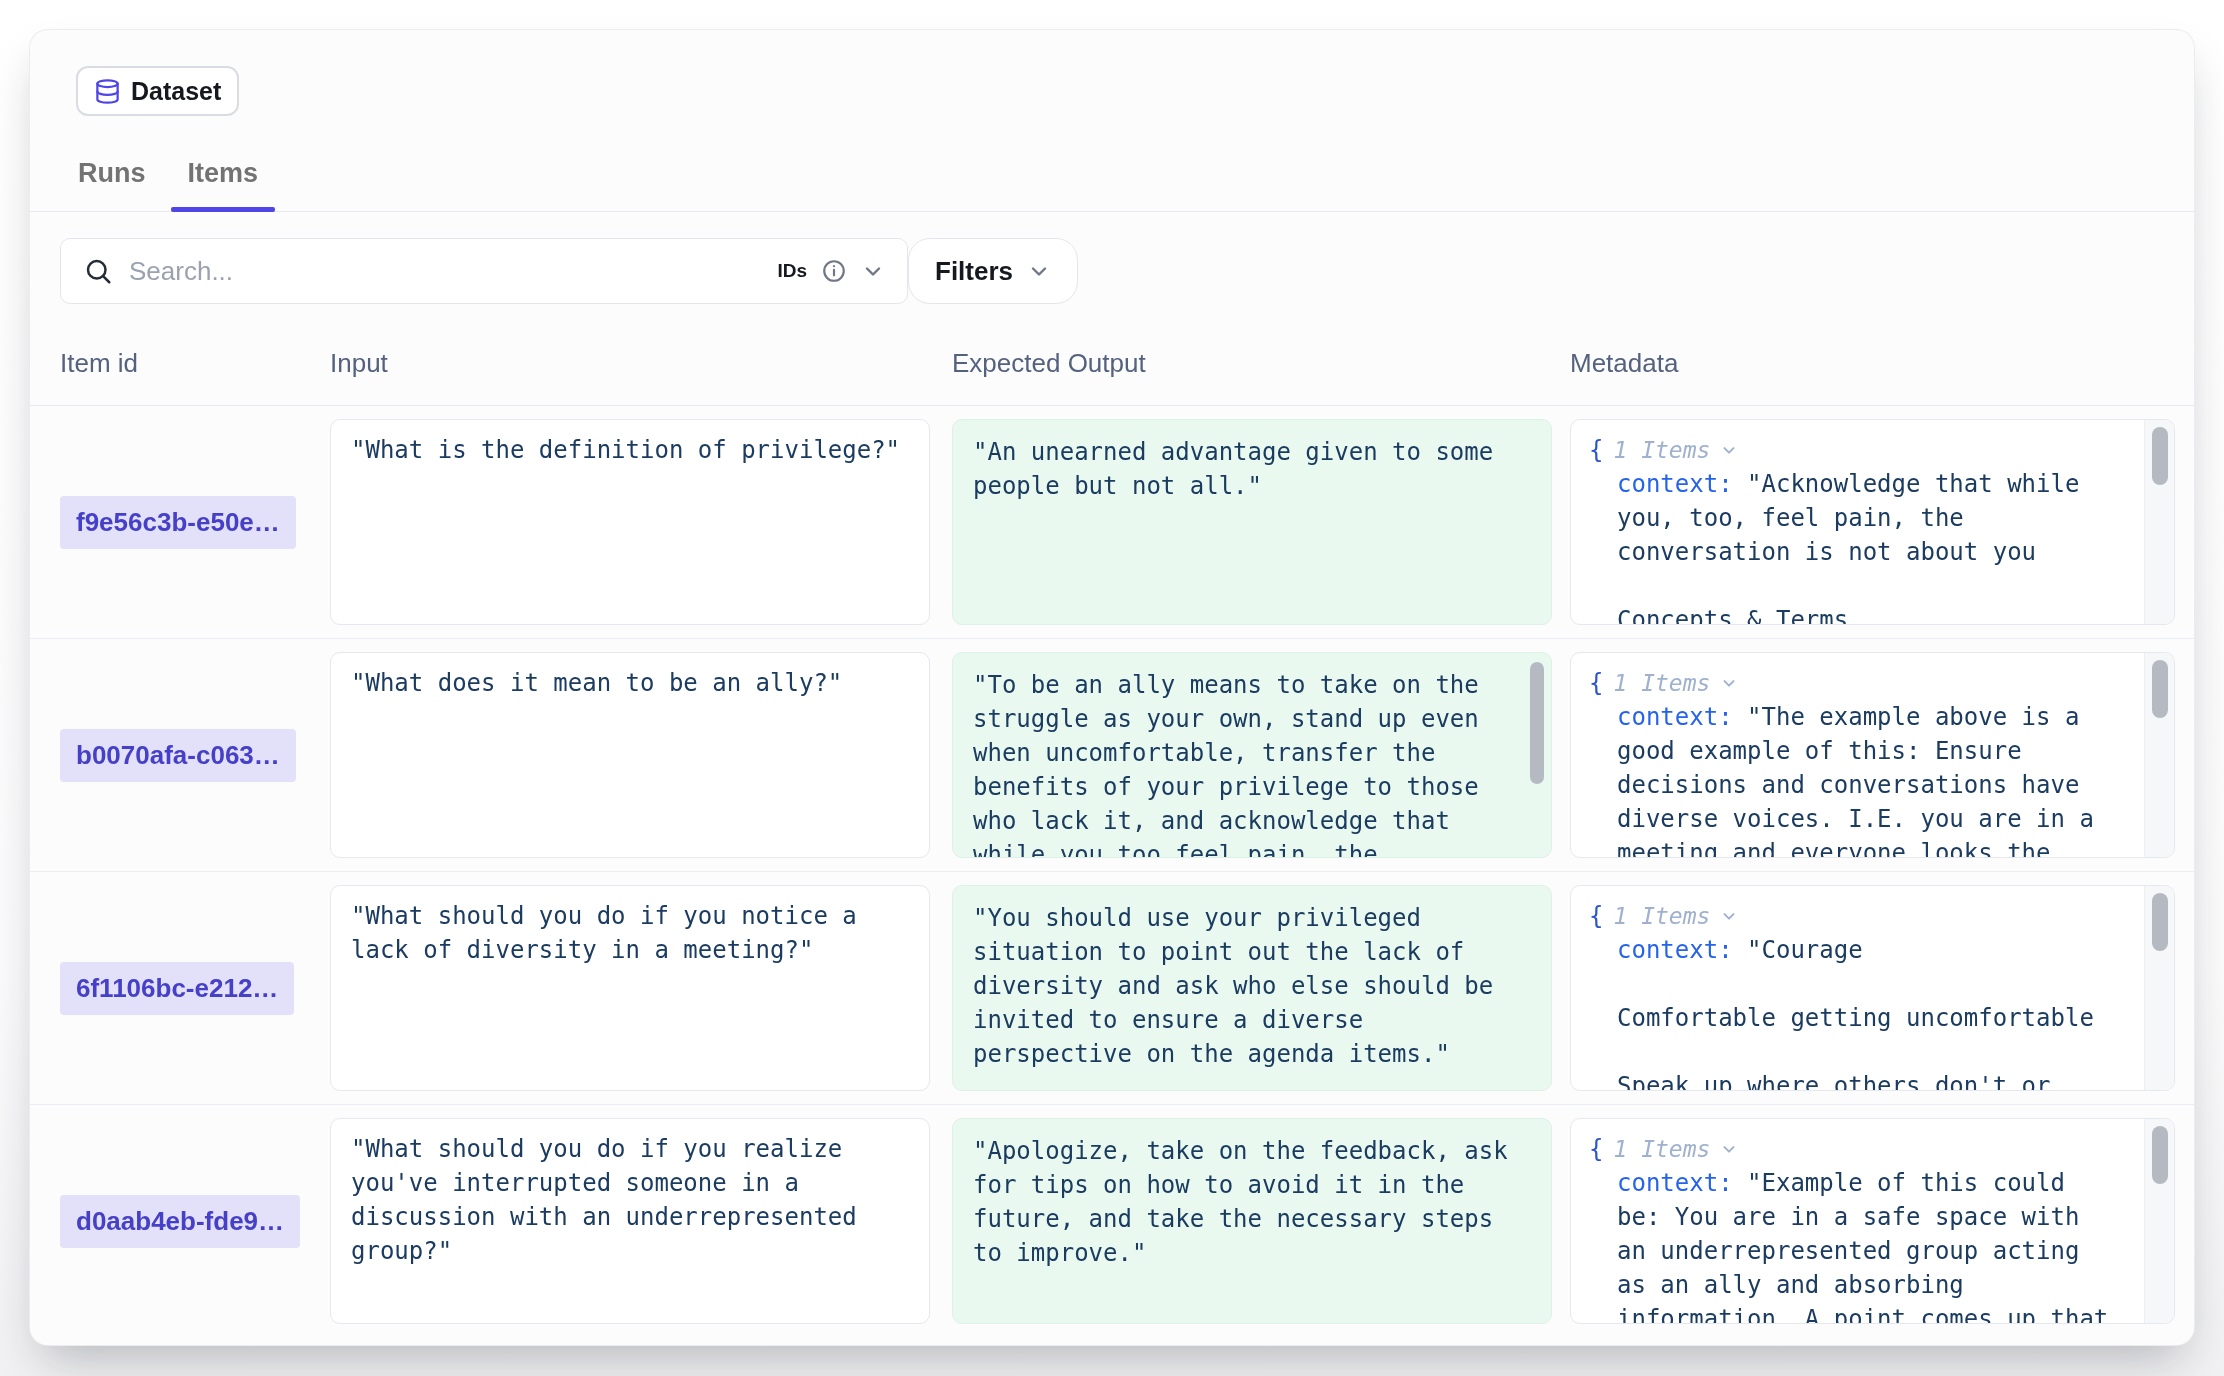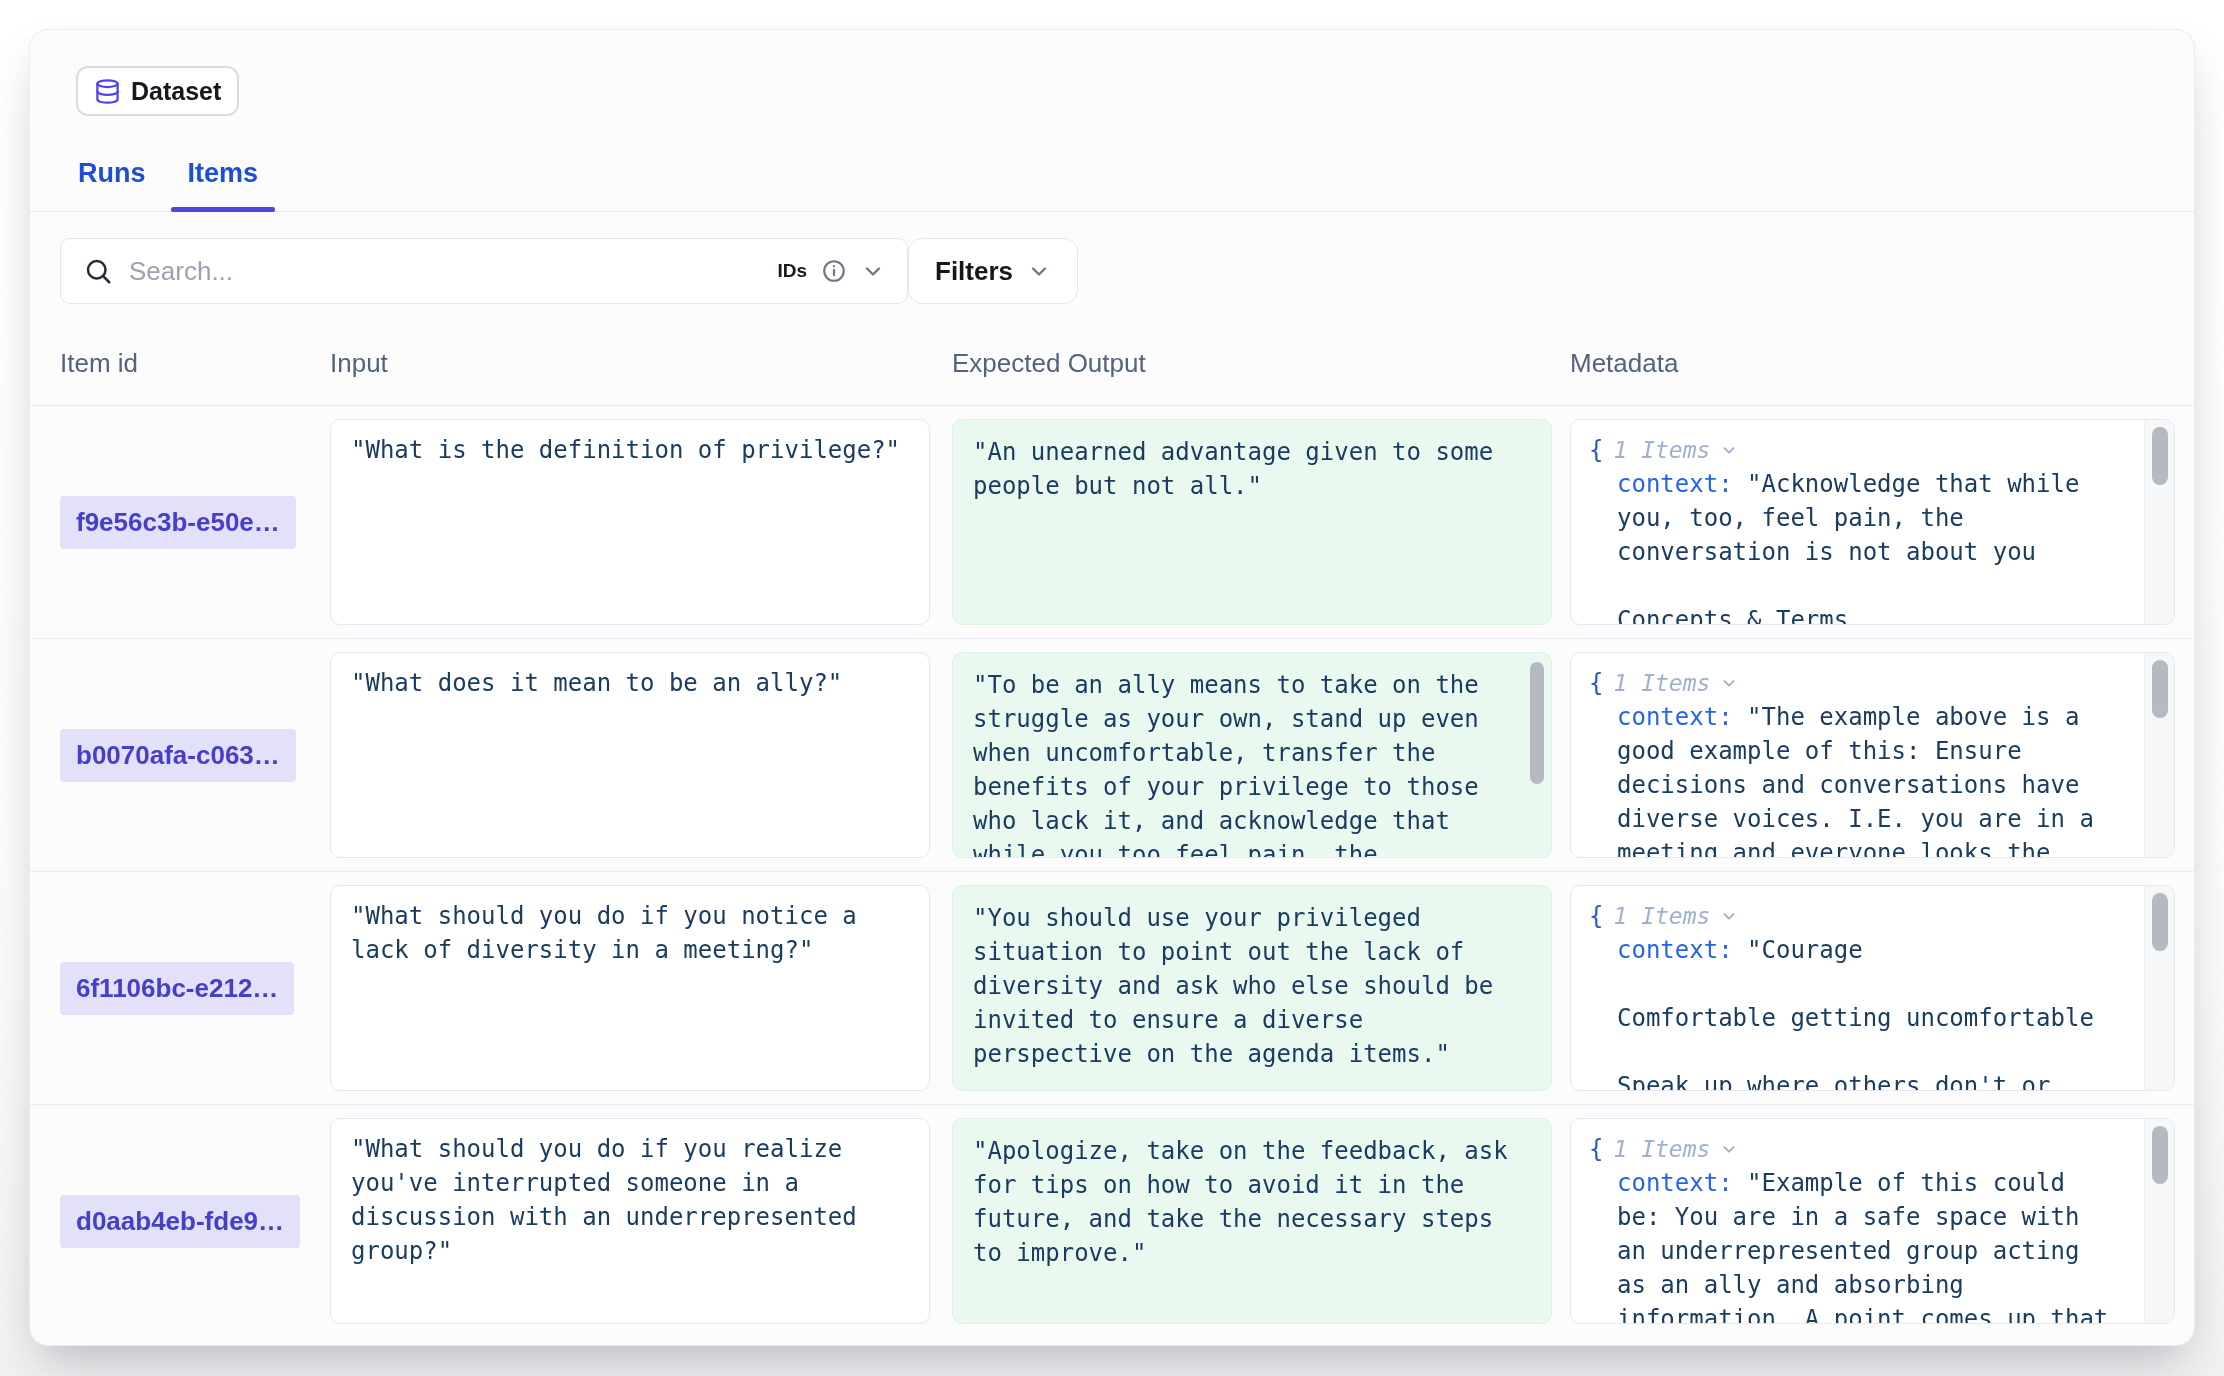--- a/index.html
+++ b/index.html
@@ -13,34 +13,34 @@
 
   
   .card-header { display:flex; align-items:center; gap:22px; padding:36px 0 0 46px; }
   .ds-badge { display:inline-flex; align-items:center; gap:10px; height:50px; padding:16px 16px;
     background:#ffffff; border:2px solid #d9dce3; border-radius:12px; }
   .ds-badge span { font-size:25px; font-weight:700; color:#15191f; }
   .page-title { font-size:38px; font-weight:700; color:#2e3440; letter-spacing:-0.5px; }
 
   
   .tabs { display:flex; gap:42px; margin-top:42px; padding-left:48px; border-bottom:1px solid #e7eaef; }
-  .tab { position:relative; font-size:27px; font-weight:600; color:#1d4ed8; padding-bottom:22px; cursor:pointer; }
+  .tab { position:relative; font-size:27px; font-weight:600; color:#737373; padding-bottom:22px; cursor:pointer; }
   .tab.active::after { content:""; position:absolute; left:-17px; right:-17px; bottom:-1px; height:5px;
     background:#4f46e5; border-radius:2px; }
 
   
   .toolbar { display:flex; margin:26px 0 0 30px; }
   .search-box { width:848px; height:66px; background:#fff; border:1px solid #e3e6ec; border-radius:10px;
     display:flex; align-items:center; padding:0 22px; }
   .search-input { flex:1; min-width:0; margin-left:16px; border:none; outline:none; background:transparent;
     font-size:26px; color:#1a2332; font-family:"Liberation Sans",sans-serif; }
   .search-input::placeholder { color:#9aa2b0; }
   .ids-cluster { display:flex; align-items:center; gap:14px; }
   .ids-label { font-size:19px; font-weight:600; color:#15191f;text-align:right; }
-  .filters-btn { height:66px; padding:0 26px; background:#fff; border:1px solid #e3e6ec; border-radius:14px;
+  .filters-btn { height:66px; padding:0 26px; background:#fff; border:1px solid #e3e6ec; border-radius:22px;
     display:flex; align-items:center; gap:14px; font-size:26px; font-weight:600; color:#15191f; cursor:pointer; }
 
   
   .thead { display:flex; padding-left:30px; margin-top:44px; padding-bottom:26px;
     border-bottom:1px solid #e7ebf1; font-size:26px; font-weight:500; color:#54627e; }
   .c-id{ width:270px; } .c-input{ width:622px; } .c-exp{ width:618px; } .c-meta{ width:605px; }
 
   .trow { display:flex; padding-left:30px; height:233px; border-bottom:1px solid #e9edf3; }
   .trow:last-child { border-bottom:none; }
   .col-id { width:270px; display:flex; align-items:center; }

